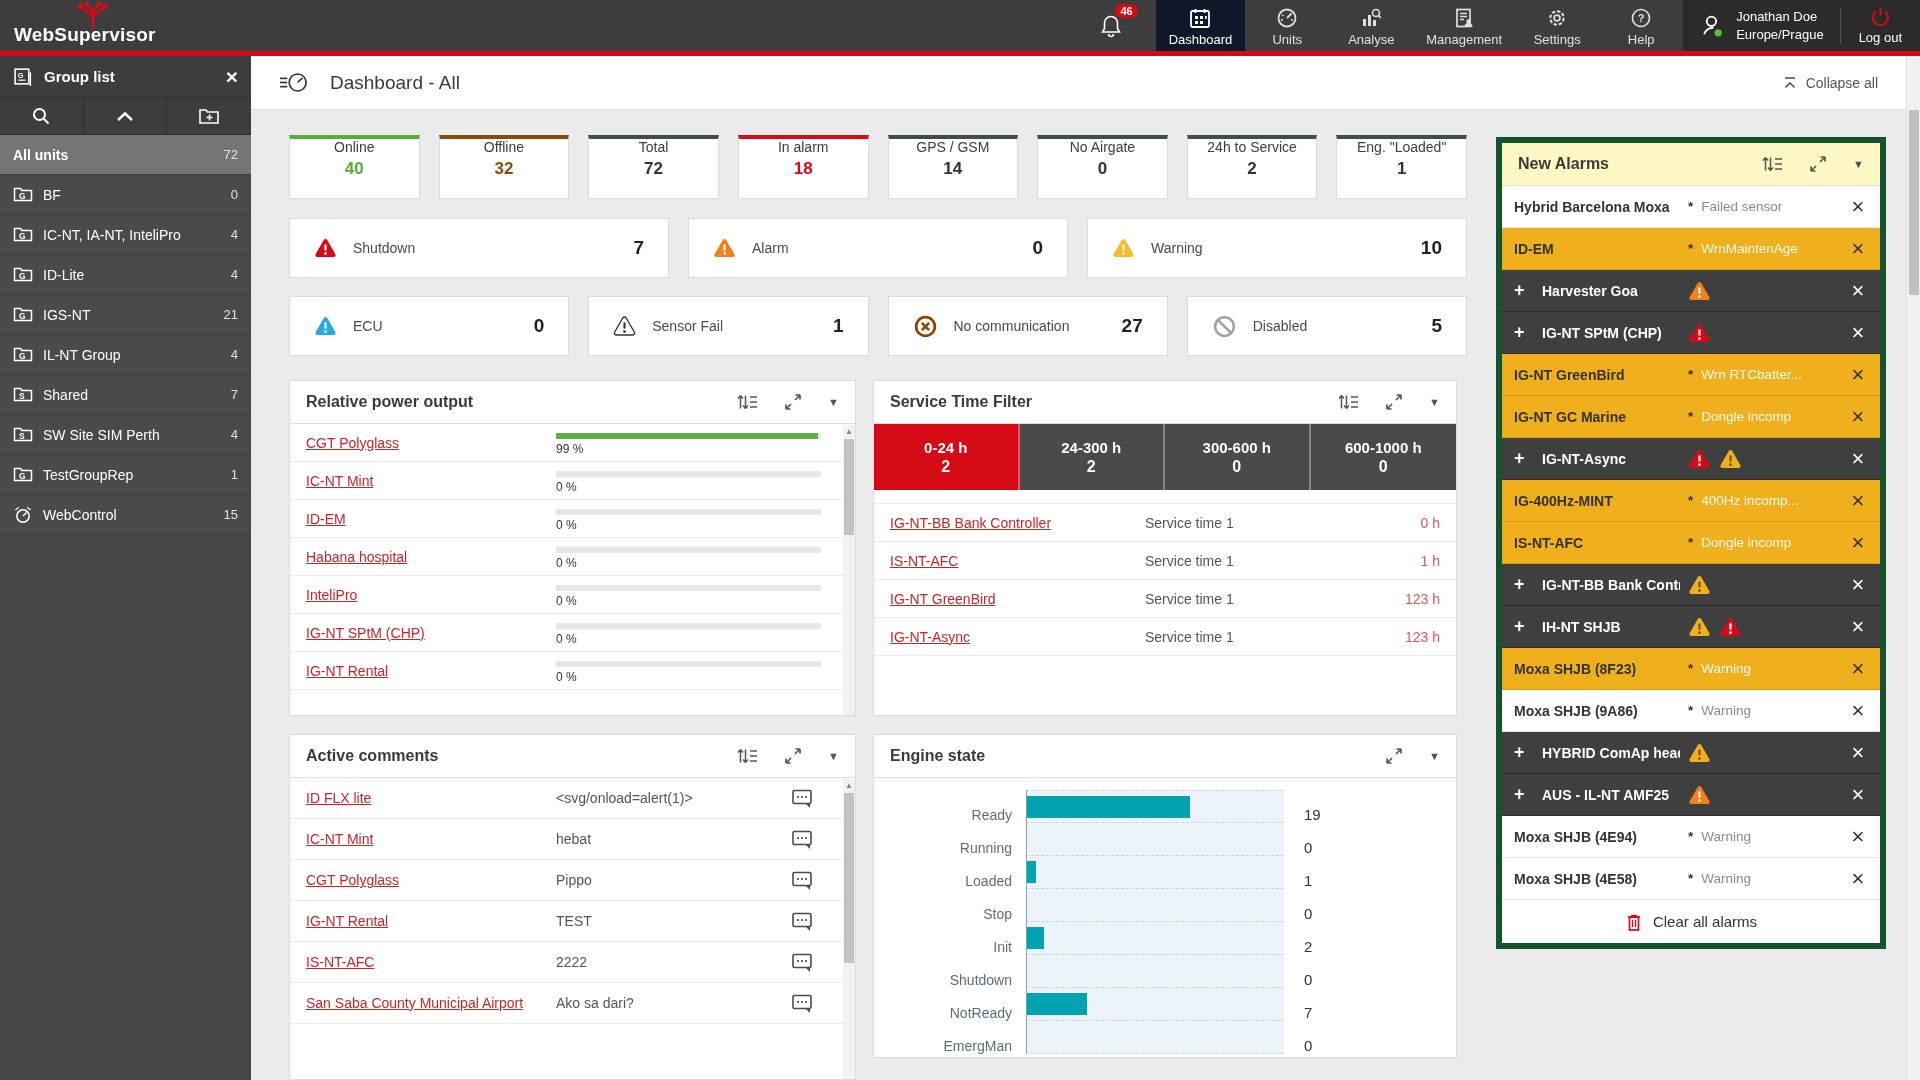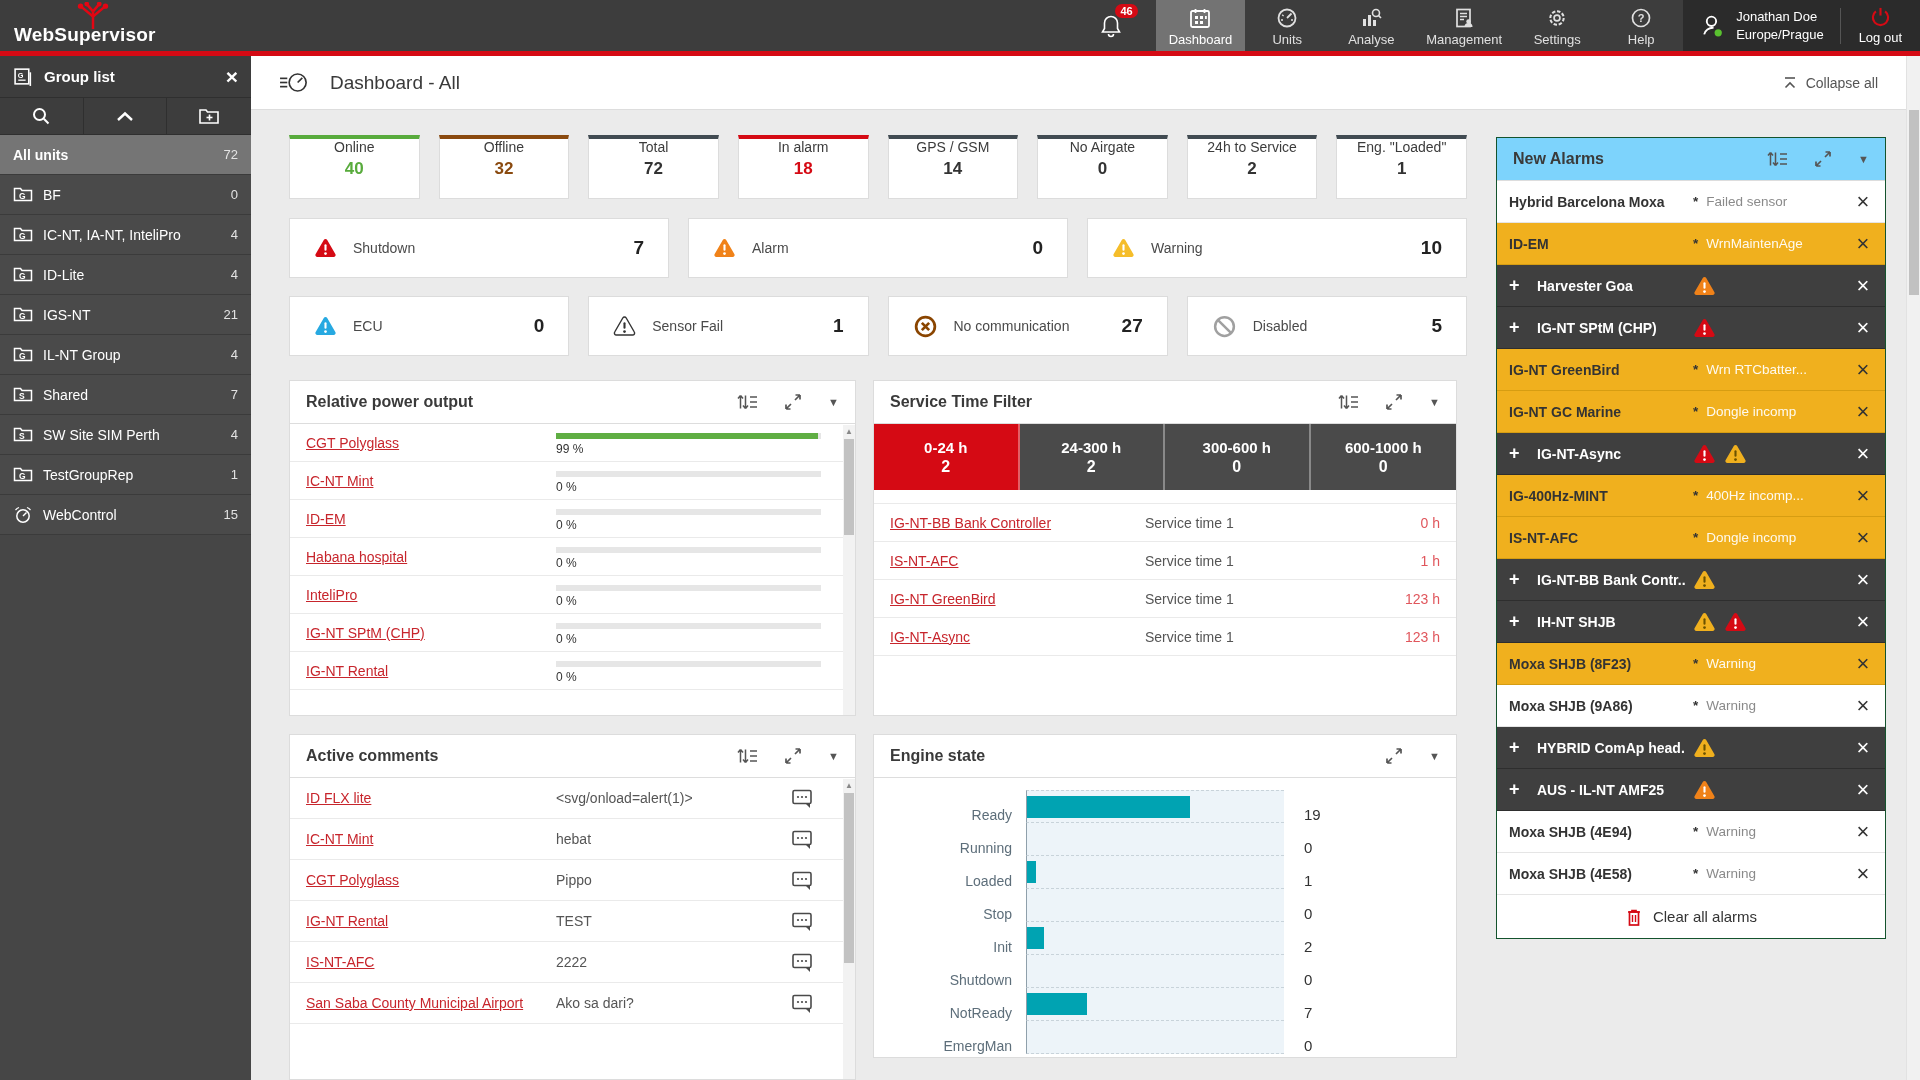--- a/index.html
+++ b/index.html
@@ -9,21 +9,21 @@
 
 
 .topbar{position:absolute;left:0;top:0;width:100%;height:56px;background:#3d3d3d;border-bottom:5px solid #d50a14;z-index:30}
 .brand{position:absolute;left:14px;top:24px;color:#fff;font-size:19px;font-weight:bold;letter-spacing:.2px}
 .brand-logo{position:absolute;left:72px;top:2px}
 .topnav{position:absolute;right:0;top:0;height:51px;display:flex;align-items:stretch}
 .bell-wrap{position:relative;display:flex;align-items:center;margin-right:34px;color:#fff;cursor:pointer}
 .badge{position:absolute;top:4px;right:-16px;background:#d50a14;color:#fff;font-size:11px;font-weight:bold;border-radius:9px;padding:1px 5px}
 .menu-item{min-width:84px;padding:6px 13px 0;display:flex;flex-direction:column;align-items:center;gap:3px;color:#e0e0e0;cursor:pointer}
 .menu-item .icon{height:23px;color:#e0e0e0}
-.menu-item.active{background:#737373}
+.menu-item.active{background:#0f172a}
 .menu-item.active,.menu-item.active .icon{color:#fff}
 .menu-label{font-size:13px}
 .user-zone{background:#2b2b2b;display:flex;align-items:center;padding-left:16px}
 .user-info{display:flex;align-items:center;gap:10px;padding-right:16px;cursor:pointer}
 .user-name div{color:#fff;font-size:13px;line-height:1.35}
 .v-div{width:1px;height:36px;background:#555}
 .logout{display:flex;flex-direction:column;align-items:center;gap:3px;padding:0 18px;color:#fff;font-size:13px;cursor:pointer}
 
 
 .sidebar{position:absolute;left:0;top:56px;bottom:0;width:251px;background:#464646;z-index:20}
@@ -95,21 +95,21 @@
 .panel.es{height:324px}
 .es-body{padding:12px 16px 0 0}
 .es-row{display:flex;align-items:flex-end;height:33px}
 .es-label{width:152px;text-align:right;padding-right:14px;font-size:14px;color:#5d6e7a}
 .es-plot{position:relative;width:258px;align-self:stretch;background:#edf4f9;border-left:1px solid #8fa0ab;border-bottom:1px dashed #c8d3da}
 .es-row:first-child .es-plot{border-top:1px dashed #c8d3da}
 .es-bar{position:absolute;left:0;top:5px;height:22px;background:#00a3b2}
 .es-val{padding-left:20px;font-size:15px;color:#333}
 
 
-.alarms{position:absolute;left:1496px;top:137px;width:390px;background:#7dd3fc;border:1px solid #14532d;z-index:5}
+.alarms{position:absolute;left:1496px;top:137px;width:390px;background:#fef9c3;border:6px solid #14532d;z-index:5}
 .al-row{height:42px;display:flex;align-items:center;padding:0 12px;gap:8px;cursor:pointer}
 .al-row.white{background:#fff;border-bottom:1px solid #e5e5e5}
 .al-row.amber{background:#f0b01e;border-bottom:1px solid #d69d12}
 .al-row.dark{background:#3f3f3f;border-bottom:1px solid #2e2e2e}
 .al-plus{color:#fff;font-size:18px;width:20px;font-weight:bold}
 .al-name{flex:1;font-size:14px;font-weight:bold;color:#333;white-space:nowrap;overflow:hidden}
 .al-row.dark .al-name{color:#fff}
 .al-status{width:152px;flex:none;display:flex;align-items:center;gap:8px;font-size:13.5px}
 .al-marker{color:#333;font-weight:bold}
 .al-status-text{color:#8a8a8a;white-space:nowrap;overflow:hidden}

